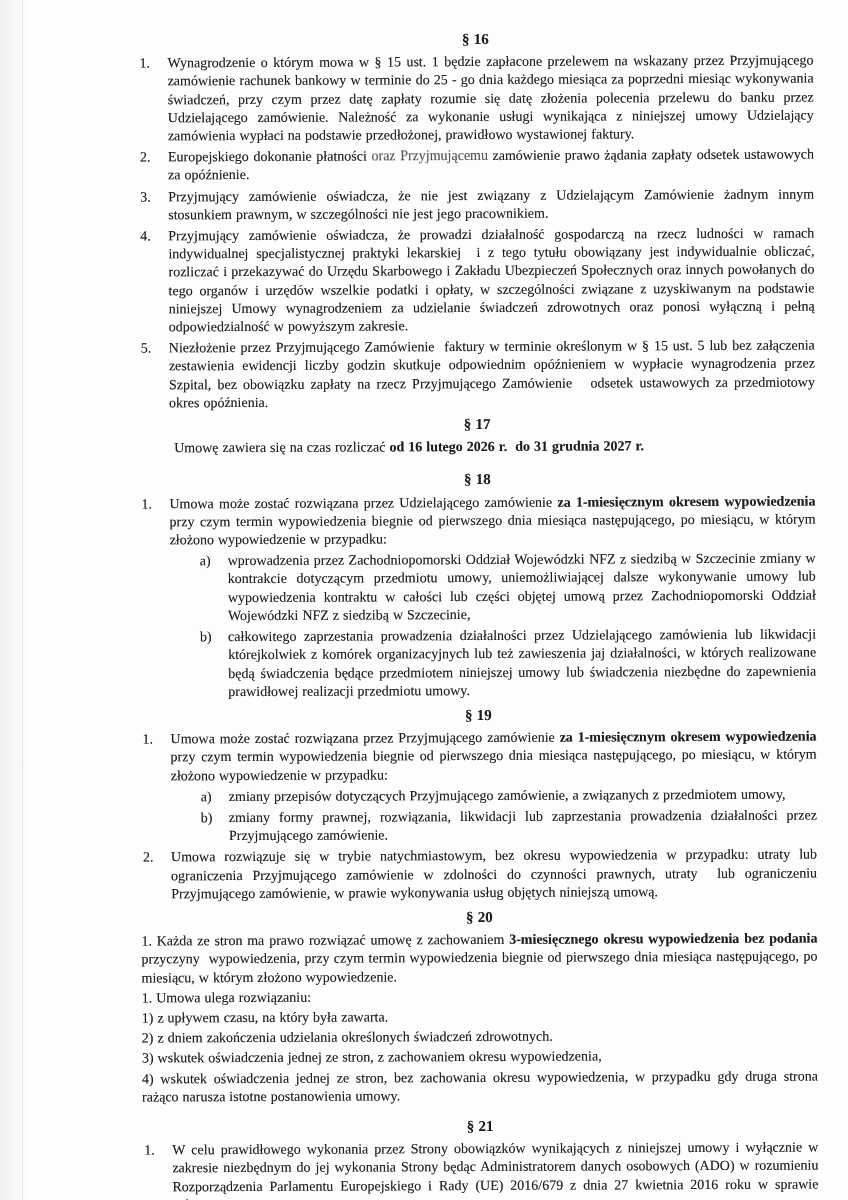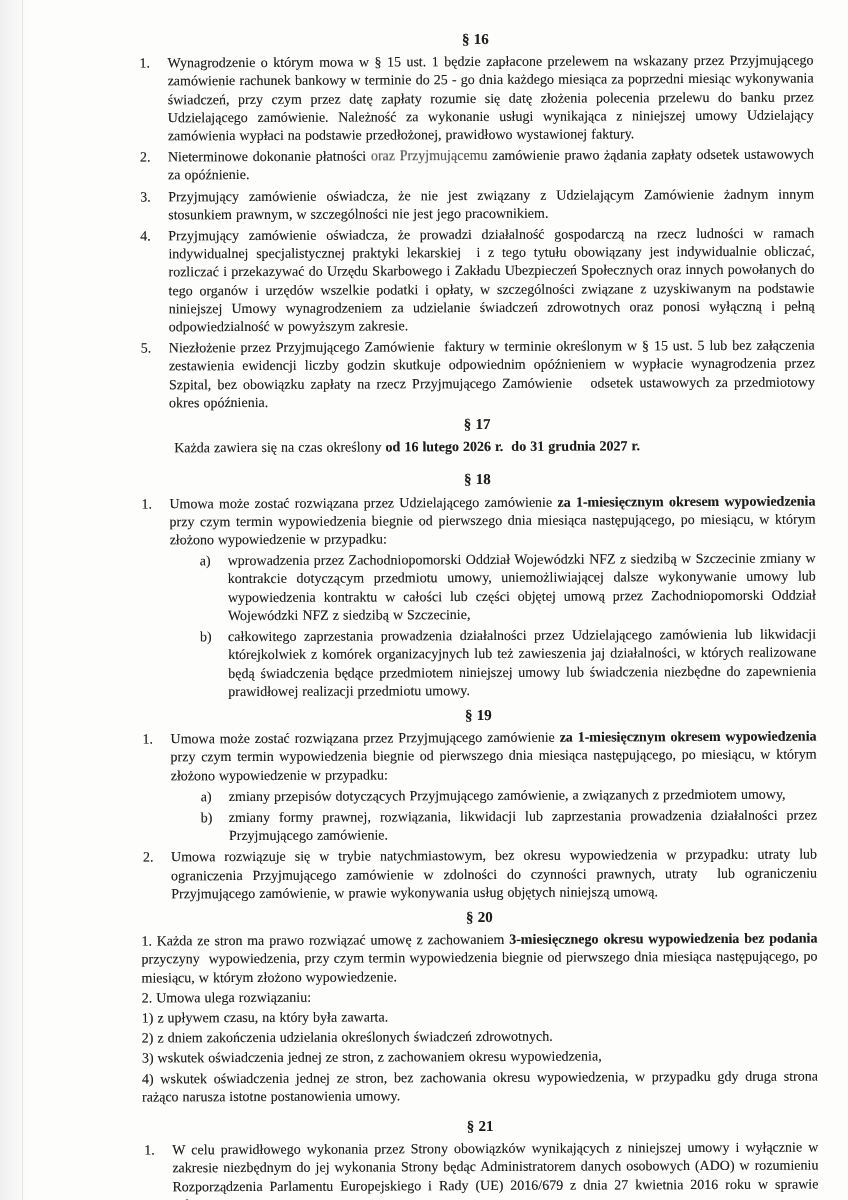--- a/index.html
+++ b/index.html
@@ -47,38 +47,38 @@
   <div class="edge-line" data-name="scan-left-edge-line"></div>
   <div class="content" id="doc" data-name="contract-text-content">
       <div class="sec" data-name="section-16">
         <div class="h" data-name="section-heading">§ 16</div>
         <div class="item" data-name="list-item">
           <div class="marker" data-name="item-marker">1.</div>
           <div class="body" data-name="item-text"><span data-name="text-run">Wynagrodzenie o którym mowa w § 15 ust. 1 będzie zapłacone przelewem na wskazany przez Przyjmującego zamówienie rachunek bankowy w terminie do 25 - go dnia każdego miesiąca za poprzedni miesiąc wykonywania świadczeń, przy czym przez datę zapłaty rozumie się datę złożenia polecenia przelewu do banku przez Udzielającego zamówienie. Należność za wykonanie usługi wynikająca z niniejszej umowy Udzielający zamówienia wypłaci na podstawie przedłożonej, prawidłowo wystawionej faktury.</span></div>
         </div>
         <div class="item" data-name="list-item">
           <div class="marker" data-name="item-marker">2.</div>
-          <div class="body" data-name="item-text"><span data-name="text-run">Nieterminowe dokonanie płatności </span><span class="smudge" data-name="text-run">oraz Przyjmującemu</span><span data-name="text-run"> zamówienie prawo żądania zapłaty odsetek ustawowych za opóźnienie.</span></div>
+          <div class="body" data-name="item-text"><span data-name="text-run">Europejskiego dokonanie płatności </span><span class="smudge" data-name="text-run">oraz Przyjmującemu</span><span data-name="text-run"> zamówienie prawo żądania zapłaty odsetek ustawowych za opóźnienie.</span></div>
         </div>
         <div class="item" data-name="list-item">
           <div class="marker" data-name="item-marker">3.</div>
           <div class="body" data-name="item-text"><span data-name="text-run">Przyjmujący zamówienie oświadcza, że nie jest związany z Udzielającym Zamówienie żadnym innym stosunkiem prawnym, w szczególności nie jest jego pracownikiem.</span></div>
         </div>
         <div class="item" data-name="list-item">
           <div class="marker" data-name="item-marker">4.</div>
           <div class="body" data-name="item-text"><span data-name="text-run">Przyjmujący zamówienie oświadcza, że prowadzi działalność gospodarczą na rzecz ludności w ramach indywidualnej specjalistycznej praktyki lekarskiej&nbsp; i z tego tytułu obowiązany jest indywidualnie obliczać, rozliczać i przekazywać do Urzędu Skarbowego i Zakładu Ubezpieczeń Społecznych oraz innych powołanych do tego organów i urzędów wszelkie podatki i opłaty, w szczególności związane z uzyskiwanym na podstawie niniejszej Umowy wynagrodzeniem za udzielanie świadczeń zdrowotnych oraz ponosi wyłączną i pełną odpowiedzialność w powyższym zakresie.</span></div>
         </div>
         <div class="item" data-name="list-item">
           <div class="marker" data-name="item-marker">5.</div>
           <div class="body" data-name="item-text"><span data-name="text-run">Niezłożenie przez Przyjmującego Zamówienie&nbsp; faktury w terminie określonym w § 15 ust. 5 lub bez załączenia zestawienia ewidencji liczby godzin skutkuje odpowiednim opóźnieniem w wypłacie wynagrodzenia przez Szpital, bez obowiązku zapłaty na rzecz Przyjmującego Zamówienie&nbsp;&nbsp; odsetek ustawowych za przedmiotowy okres opóźnienia.</span></div>
         </div>
       </div>
       <div class="sec" data-name="section-17">
         <div class="h" data-name="section-heading">§ 17</div>
-        <div class="para indent" data-name="paragraph"><span data-name="text-run">Każda zawiera się na czas określony </span><span class="b" data-name="text-run">od 16 lutego 2026 r.&nbsp; do 31 grudnia 2027 r.</span></div>
+        <div class="para indent" data-name="paragraph"><span data-name="text-run">Umowę zawiera się na czas rozliczać </span><span class="b" data-name="text-run">od 16 lutego 2026 r.&nbsp; do 31 grudnia 2027 r.</span></div>
       </div>
       <div class="sec" data-name="section-18">
         <div class="h" data-name="section-heading">§ 18</div>
         <div class="item" data-name="list-item">
           <div class="marker" data-name="item-marker">1.</div>
           <div class="body" data-name="item-text"><span data-name="text-run">Umowa może zostać rozwiązana przez Udzielającego zamówienie </span><span class="b" data-name="text-run">za 1-miesięcznym okresem wypowiedzenia</span><span data-name="text-run"> przy czym termin wypowiedzenia biegnie od pierwszego dnia miesiąca następującego, po miesiącu, w którym złożono wypowiedzenie w przypadku:</span></div>
         </div>
         <div class="item sub" data-name="sub-list-item">
           <div class="marker" data-name="item-marker">a)</div>
           <div class="body" data-name="item-text"><span data-name="text-run">wprowadzenia przez Zachodniopomorski Oddział Wojewódzki NFZ z siedzibą w Szczecinie zmiany w kontrakcie dotyczącym przedmiotu umowy, uniemożliwiającej dalsze wykonywanie umowy lub wypowiedzenia kontraktu w całości lub części objętej umową przez Zachodniopomorski Oddział Wojewódzki NFZ z siedzibą w Szczecinie,</span></div>
@@ -103,21 +103,21 @@
           <div class="body" data-name="item-text"><span data-name="text-run">zmiany formy prawnej, rozwiązania, likwidacji lub zaprzestania prowadzenia działalności przez Przyjmującego zamówienie.</span></div>
         </div>
         <div class="item" data-name="list-item">
           <div class="marker" data-name="item-marker">2.</div>
           <div class="body" data-name="item-text"><span data-name="text-run">Umowa rozwiązuje się w trybie natychmiastowym, bez okresu wypowiedzenia w przypadku: utraty lub ograniczenia Przyjmującego zamówienie w zdolności do czynności prawnych, utraty&nbsp; lub ograniczeniu Przyjmującego zamówienie, w prawie wykonywania usług objętych niniejszą umową.</span></div>
         </div>
       </div>
       <div class="sec" data-name="section-20">
         <div class="h" data-name="section-heading">§ 20</div>
         <div class="para" data-name="paragraph"><span data-name="text-run">1. Każda ze stron ma prawo rozwiązać umowę z zachowaniem </span><span class="b" data-name="text-run">3-miesięcznego okresu wypowiedzenia bez podania</span><span data-name="text-run"> przyczyny&nbsp; wypowiedzenia, przy czym termin wypowiedzenia biegnie od pierwszego dnia miesiąca następującego, po miesiącu, w którym złożono wypowiedzenie.</span></div>
-        <div class="para" data-name="paragraph"><span data-name="text-run">2. Umowa ulega rozwiązaniu:</span></div>
+        <div class="para" data-name="paragraph"><span data-name="text-run">1. Umowa ulega rozwiązaniu:</span></div>
         <div class="para" data-name="paragraph"><span data-name="text-run">1) z upływem czasu, na który była zawarta.</span></div>
         <div class="para" data-name="paragraph"><span data-name="text-run">2) z dniem zakończenia udzielania określonych świadczeń zdrowotnych.</span></div>
         <div class="para" data-name="paragraph"><span data-name="text-run">3) wskutek oświadczenia jednej ze stron, z zachowaniem okresu wypowiedzenia,</span></div>
         <div class="para" data-name="paragraph"><span data-name="text-run">4) wskutek oświadczenia jednej ze stron, bez zachowania okresu wypowiedzenia, w przypadku gdy druga strona rażąco narusza istotne postanowienia umowy.</span></div>
       </div>
       <div class="sec" data-name="section-21">
         <div class="h" data-name="section-heading">§ 21</div>
         <div class="item" data-name="list-item">
           <div class="marker" data-name="item-marker">1.</div>
           <div class="body" data-name="item-text"><span data-name="text-run">W celu prawidłowego wykonania przez Strony obowiązków wynikających z niniejszej umowy i wyłącznie w zakresie niezbędnym do jej wykonania Strony będąc Administratorem danych osobowych (ADO) w rozumieniu Rozporządzenia Parlamentu Europejskiego i Rady (UE) 2016/679 z dnia 27 kwietnia 2016 roku w sprawie ochrony</span></div>

